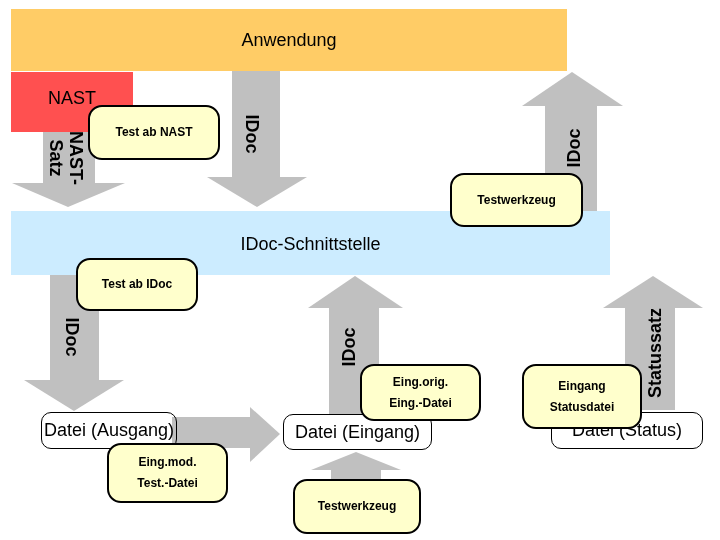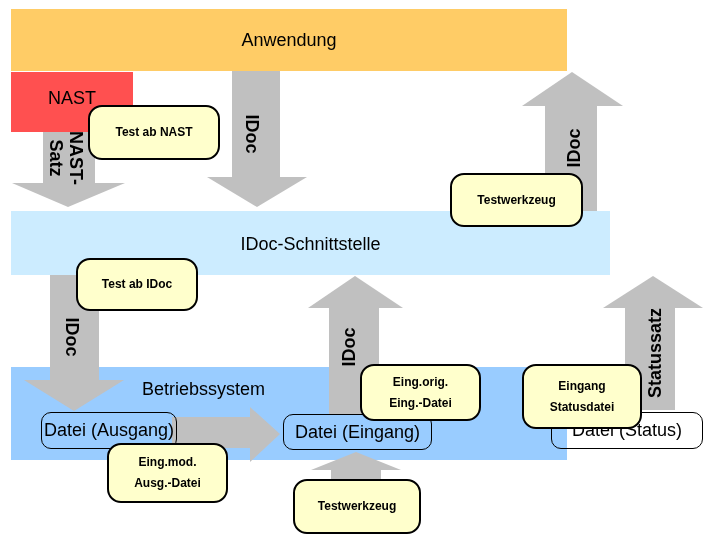--- a/index.html
+++ b/index.html
@@ -46,23 +46,20 @@
 </head>
 <body>
 
 <div id="canvas">
 
   <div class="band band-application">
     <div class="band-label" style="top:21px;">Anwendung</div>
   </div>
   <div class="band band-idoc">
     <div class="band-label" style="top:23px;">IDoc-Schnittstelle</div>
-  </div>
-  <div class="band band-os">
-    <div class="band-label" style="left:131px; right:auto; top:12px;">Betriebssystem</div>
   </div>
 
   <div class="nast-box">
     <span>NAST</span>
   </div>
 
   <div class="shaft" style="left:43px; top:132px; width:52px; height:52px;"></div>
   <div class="tri" style="left:12px; top:183px; border-left:56px solid transparent; border-right:57px solid transparent; border-top:24px solid #C0C0C0;"></div>
   <div class="vlabel" style="left:66px; top:158px;">
     <span>NAST-</span><br>
@@ -127,19 +124,19 @@
   </div>
   <div class="callout" style="left:76px; top:258px; width:122px; height:53px;">
     <span>Test ab IDoc</span>
   </div>
   <div class="callout" style="left:522px; top:364px; width:120px; height:65px;">
     <span>Eingang</span>
     <span>Statusdatei</span>
   </div>
   <div class="callout" style="left:107px; top:443px; width:121px; height:60px;">
     <span>Eing.mod.</span>
-    <span>Ausg.-Datei</span>
+    <span>Test.-Datei</span>
   </div>
   <div class="callout" style="left:293px; top:479px; width:128px; height:55px;">
     <span>Testwerkzeug</span>
   </div>
 
 </div>
 
 </body></html>

